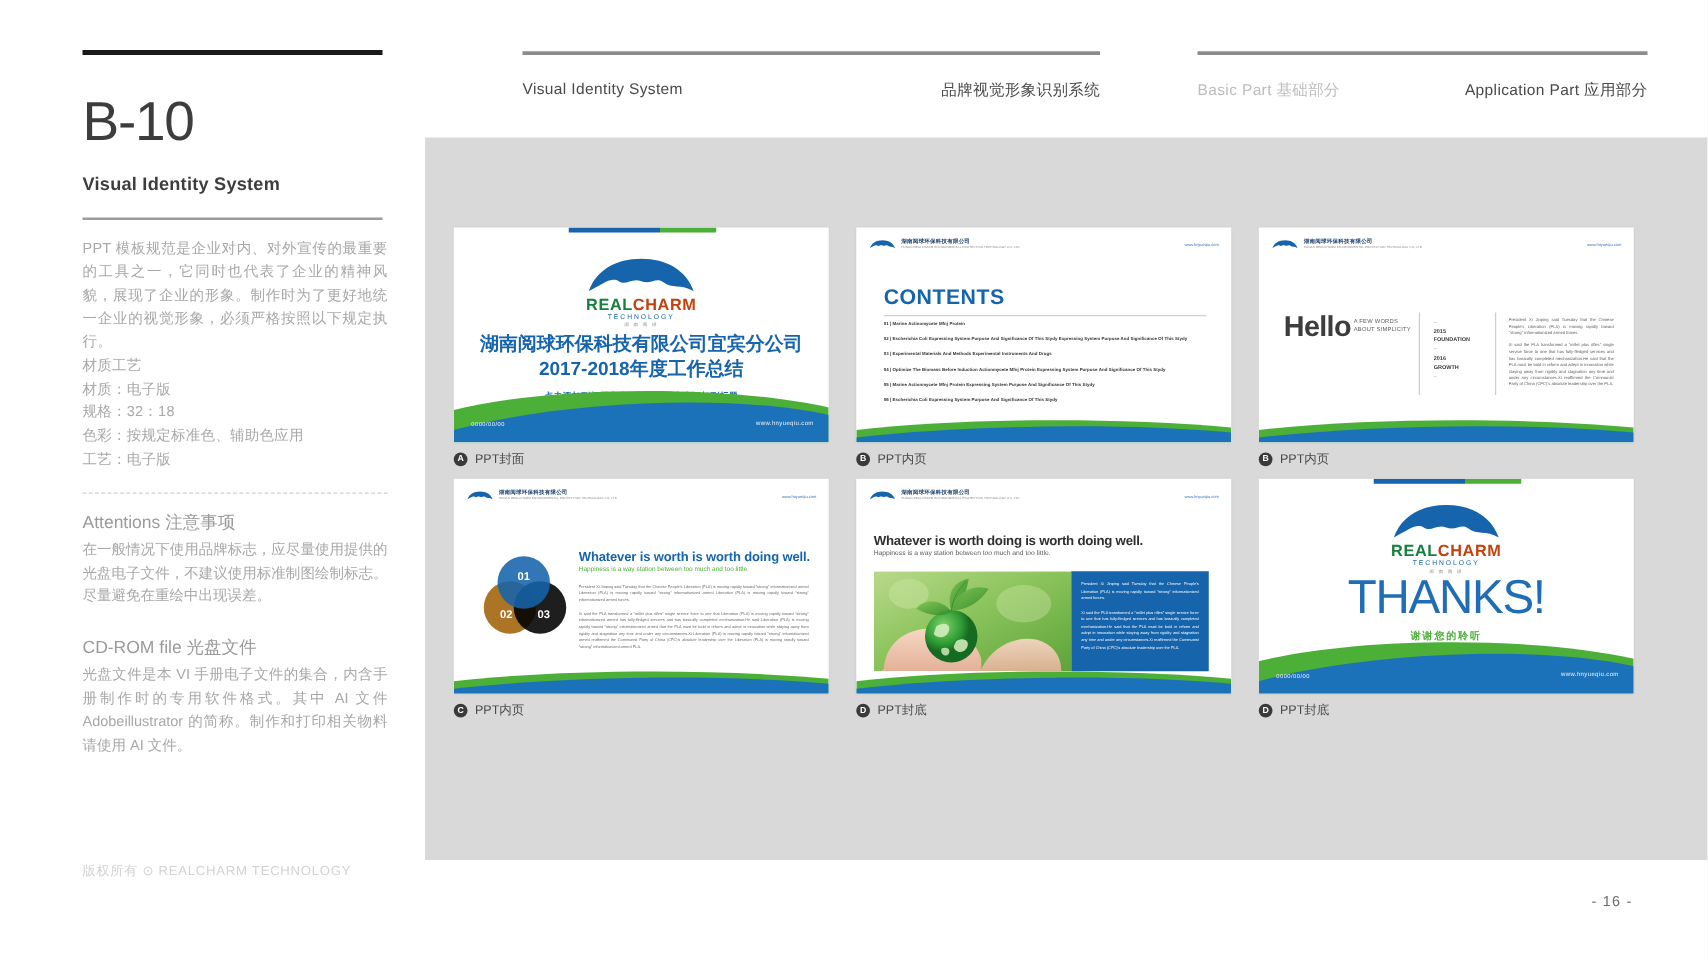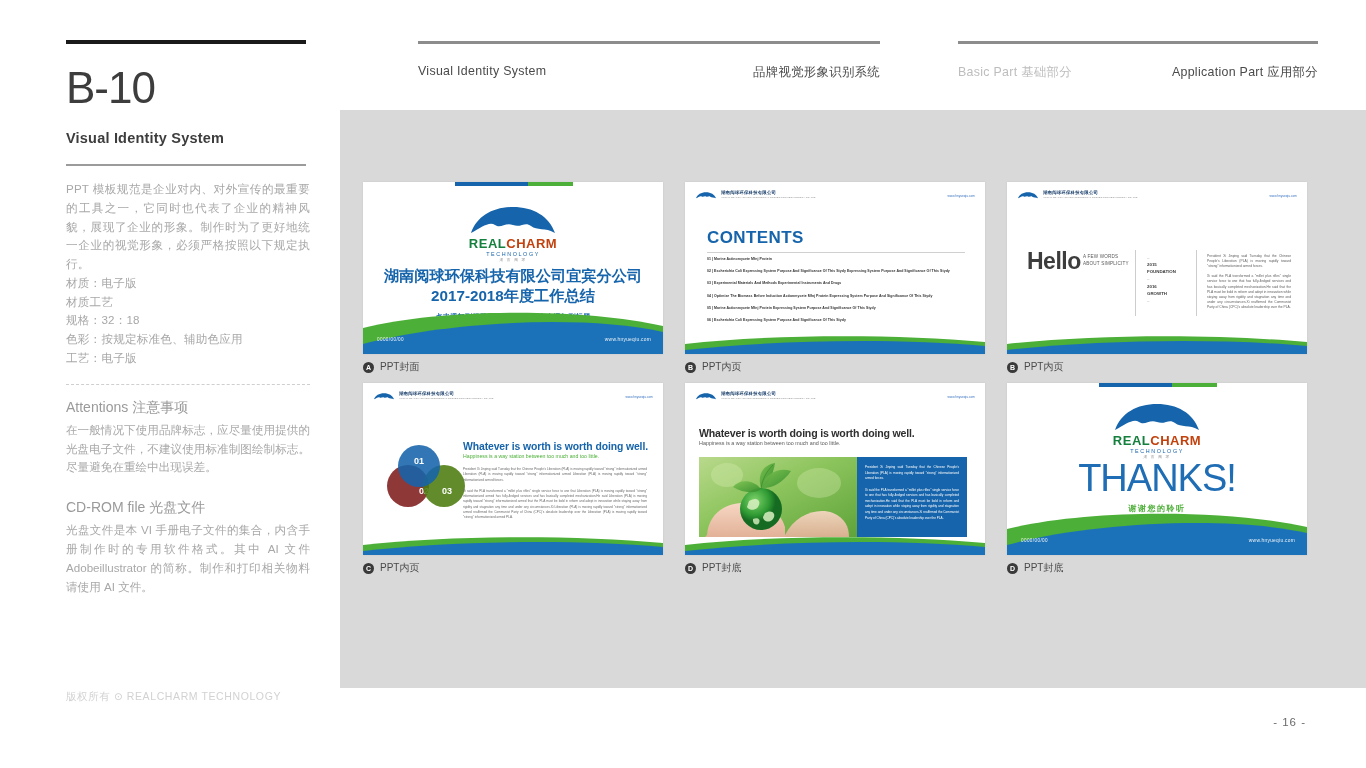--- a/index.html
+++ b/index.html
@@ -9,21 +9,21 @@
     font-family: "Liberation Sans", "DejaVu Sans", sans-serif;
     overflow: hidden;
   }
   .page { position: relative; width: 1366px; height: 768px; background:#fff; }
 
   
   .left-col { position: absolute; left: 66px; top: 40px; width: 250px; }
   .rule-top { width: 240px; height: 4px; background: #1a1a1a; }
   .code-title {
     font-size: 44px; color: #3d3d3d; font-weight: 400;
-    letter-spacing: -1px; margin-top: 22px; line-height: 1;
+    letter-spacing: -1px; margin-top: 32px; line-height: 1;
   }
   .code-sub {
     font-size: 14.5px; color: #3d3d3d; font-weight: bold;
     margin-top: 20px; letter-spacing: .2px;
   }
   .rule-thin { width: 240px; height: 2px; background: #9b9b9b; margin-top: 18px; }
 
   .section-bar {
     width: 240px; height: 30px; background: #1664ab;
     margin-top: 10px; display:flex; align-items:center;
@@ -165,22 +165,22 @@
   .hello-col2 .dash { color:#9a9a9a; font-weight:normal; }
   .hello-col3 { position:absolute; left:200px; top:72px; width:84px; font-size:3.3px; color:#5d5d5d; line-height:1.55; text-align:justify; }
   .hello-col3 p + p { margin-top:5px; }
 
   
   .venn { position:absolute; left:24px; top:62px; width:64px; height:62px; }
   .venn-c { position:absolute; width:42px; height:42px; border-radius:50%; opacity:.88;
             display:flex; align-items:center; justify-content:center;
             color:#fff; font-size:9px; font-weight:bold; }
   .venn-1 { background:#1664ab; left:11px; top:0; }
-  .venn-2 { background:#7f1d1d; left:0px; top:20px;justify-content:flex-end; }
-  .venn-3 { background:#4d7c0f; left:36px; top:20px; }
+  .venn-2 { background:#a16207; left:0px; top:20px; }
+  .venn-3 { background:#000000; left:24px; top:20px; }
   .venn-c span { position:relative; z-index:5; }
   .venn-1 span { margin-top:-10px; }
   .venn-2 span { margin-top:10px; margin-left:-6px; }
   .venn-3 span { margin-top:10px; margin-left:6px; }
 
   .v-title { position:absolute; left:100px; top:58px; font-size:10.4px; font-weight:bold; color:#1664ab; letter-spacing:-.1px; }
   .v-subtitle { position:absolute; left:100px; top:70px; font-size:5.2px; color:#4caf37; }
   .v-body { position:absolute; left:100px; top:84px; width:184px; font-size:3.1px; color:#6a6a6a; line-height:1.7; text-align:justify; }
   .v-body p + p { margin-top:6px; }
 
@@ -209,22 +209,22 @@
 
   <div class="left-col">
     <div class="rule-top"></div>
     <div class="code-title">B-10</div>
     <div class="code-sub">Visual Identity System</div>
     <div class="rule-thin"></div>
 
 
     <div class="body-text">
       <div>PPT 模板规范是企业对内、对外宣传的最重要的工具之一，它同时也代表了企业的精神风貌，展现了企业的形象。制作时为了更好地统一企业的视觉形象，必须严格按照以下规定执行。</div>
+      <div class="plain">材质工艺</div>
       <div class="plain">材质：电子版</div>
-      <div class="plain">材质工艺</div>
       <div class="plain">规格：32：18</div>
       <div class="plain">色彩：按规定标准色、辅助色应用</div>
       <div class="plain">工艺：电子版</div>
     </div>
 
     <div class="dots"></div>
 
     <div class="sub-head">Attentions 注意事项</div>
     <div class="sub-body">在一般情况下使用品牌标志，应尽量使用提供的光盘电子文件，不建议使用标准制图绘制标志。尽量避免在重绘中出现误差。</div>
 

